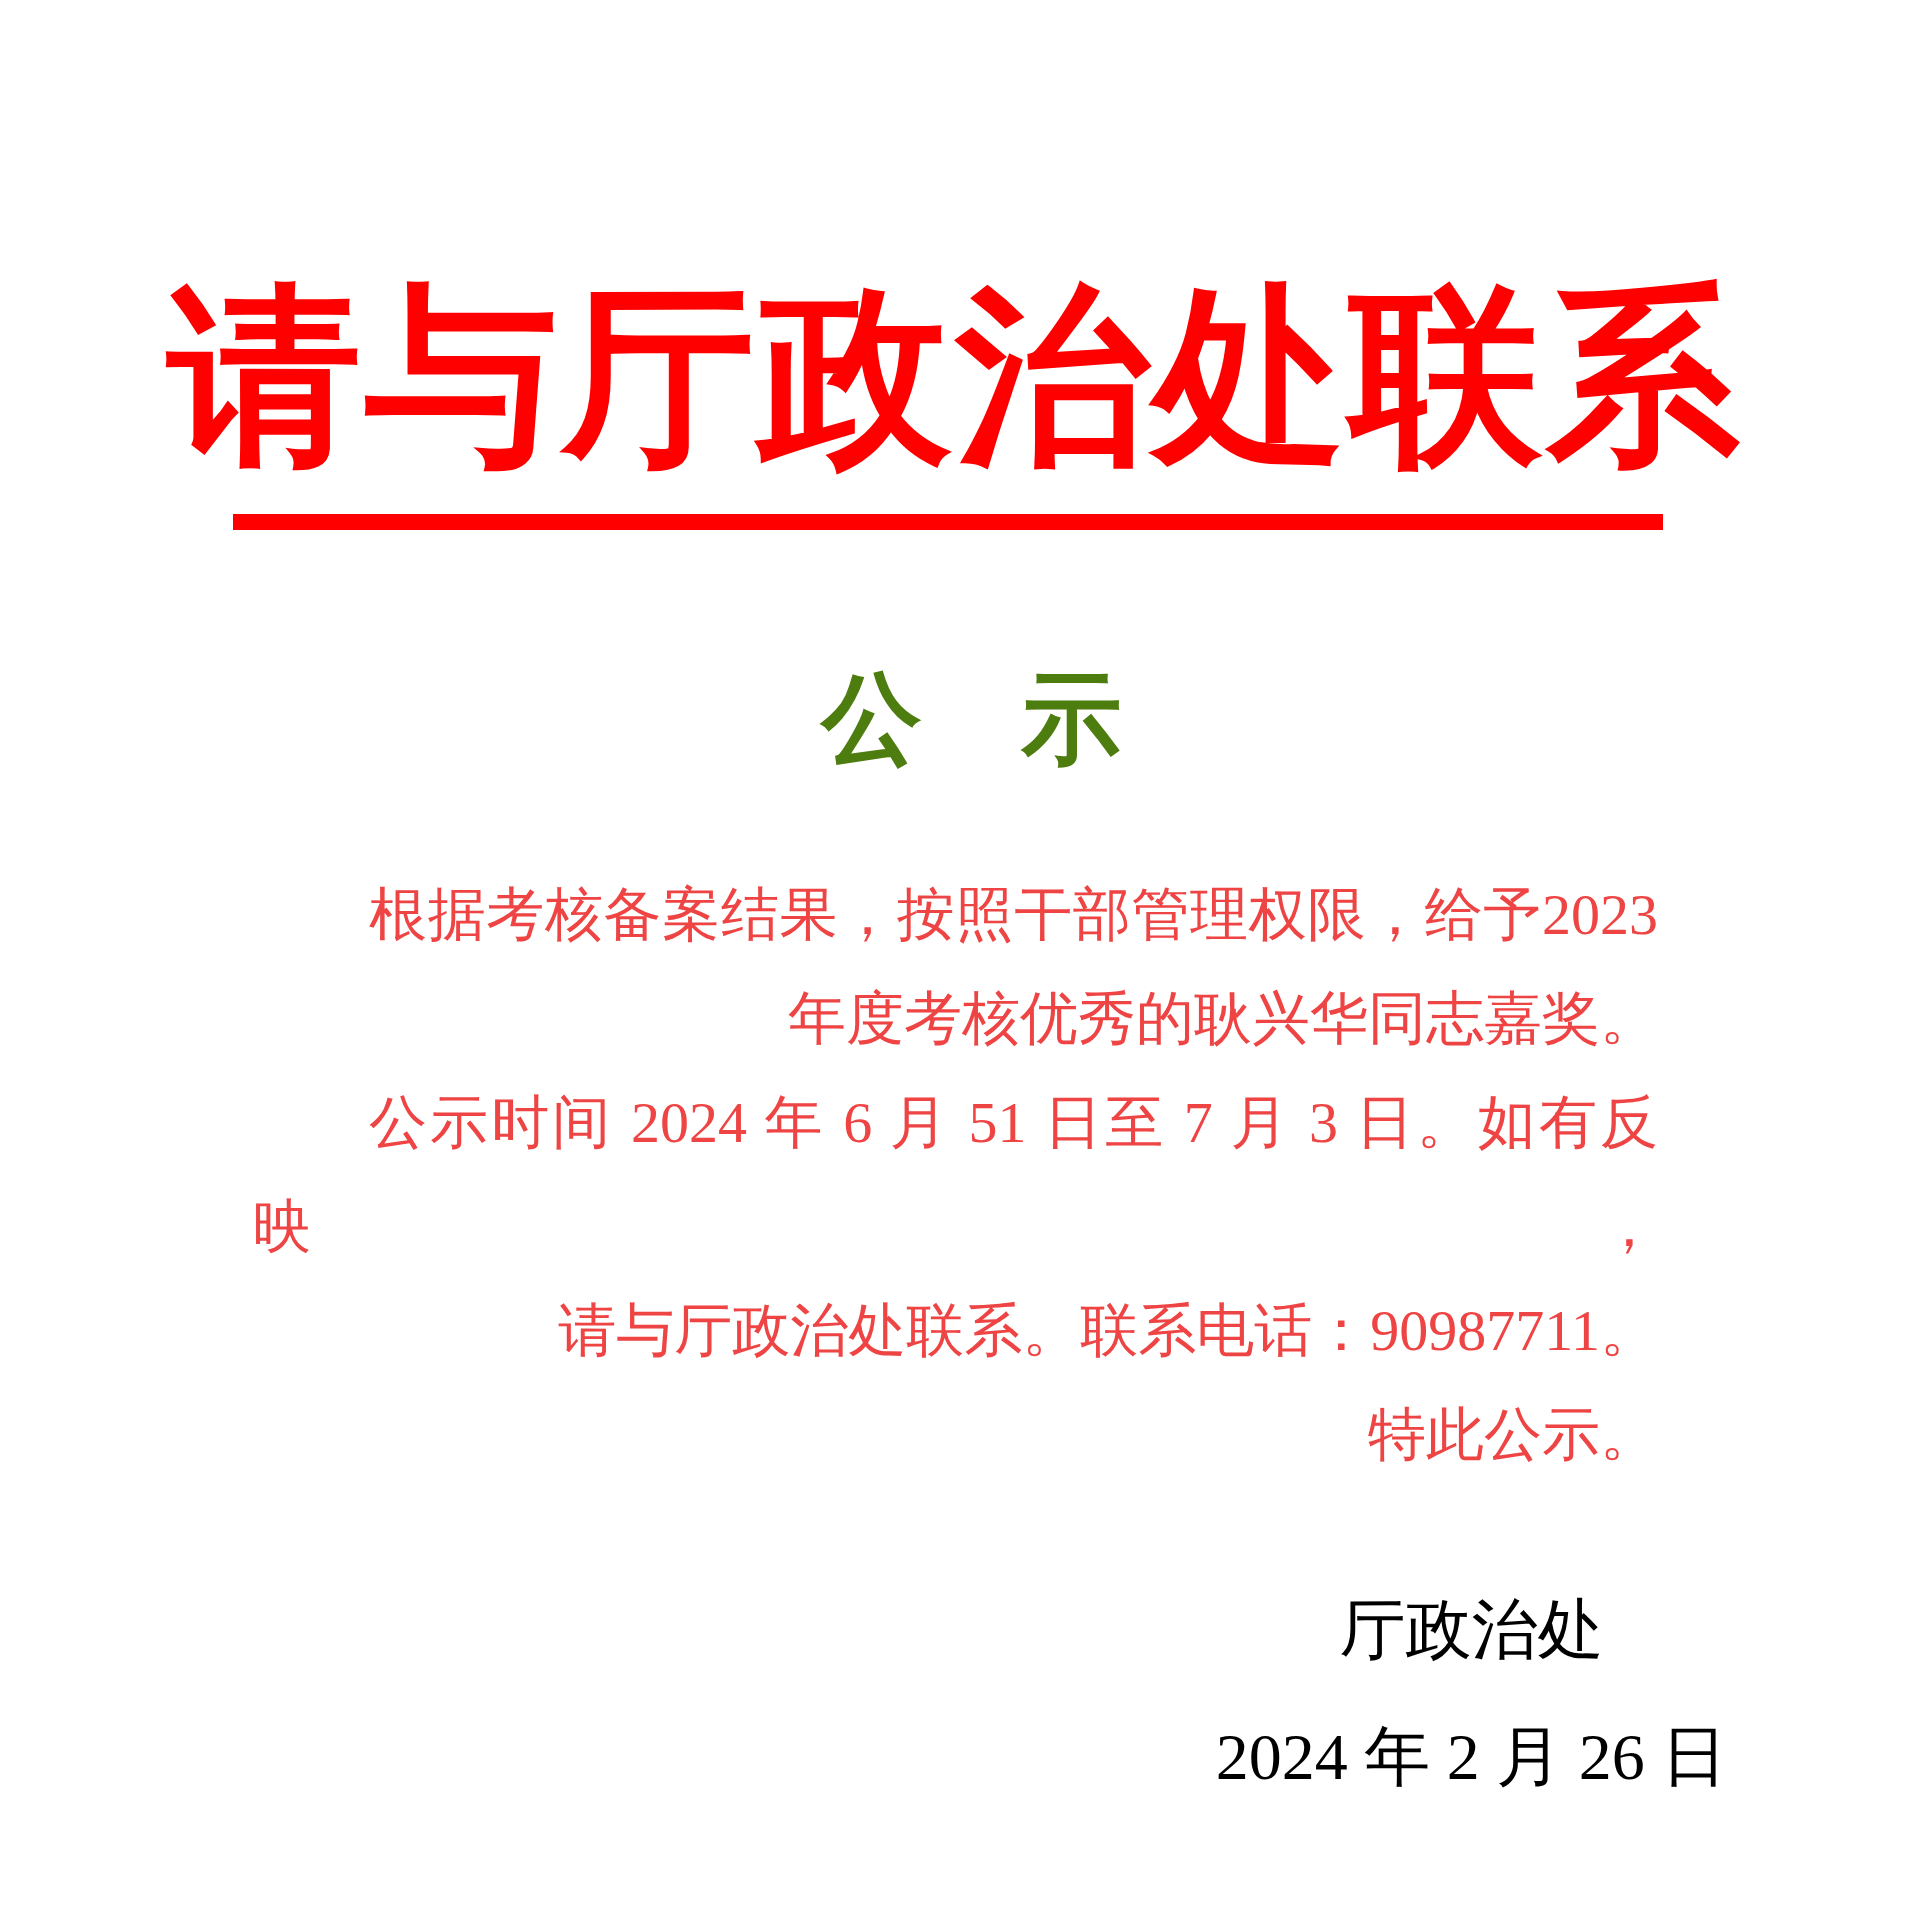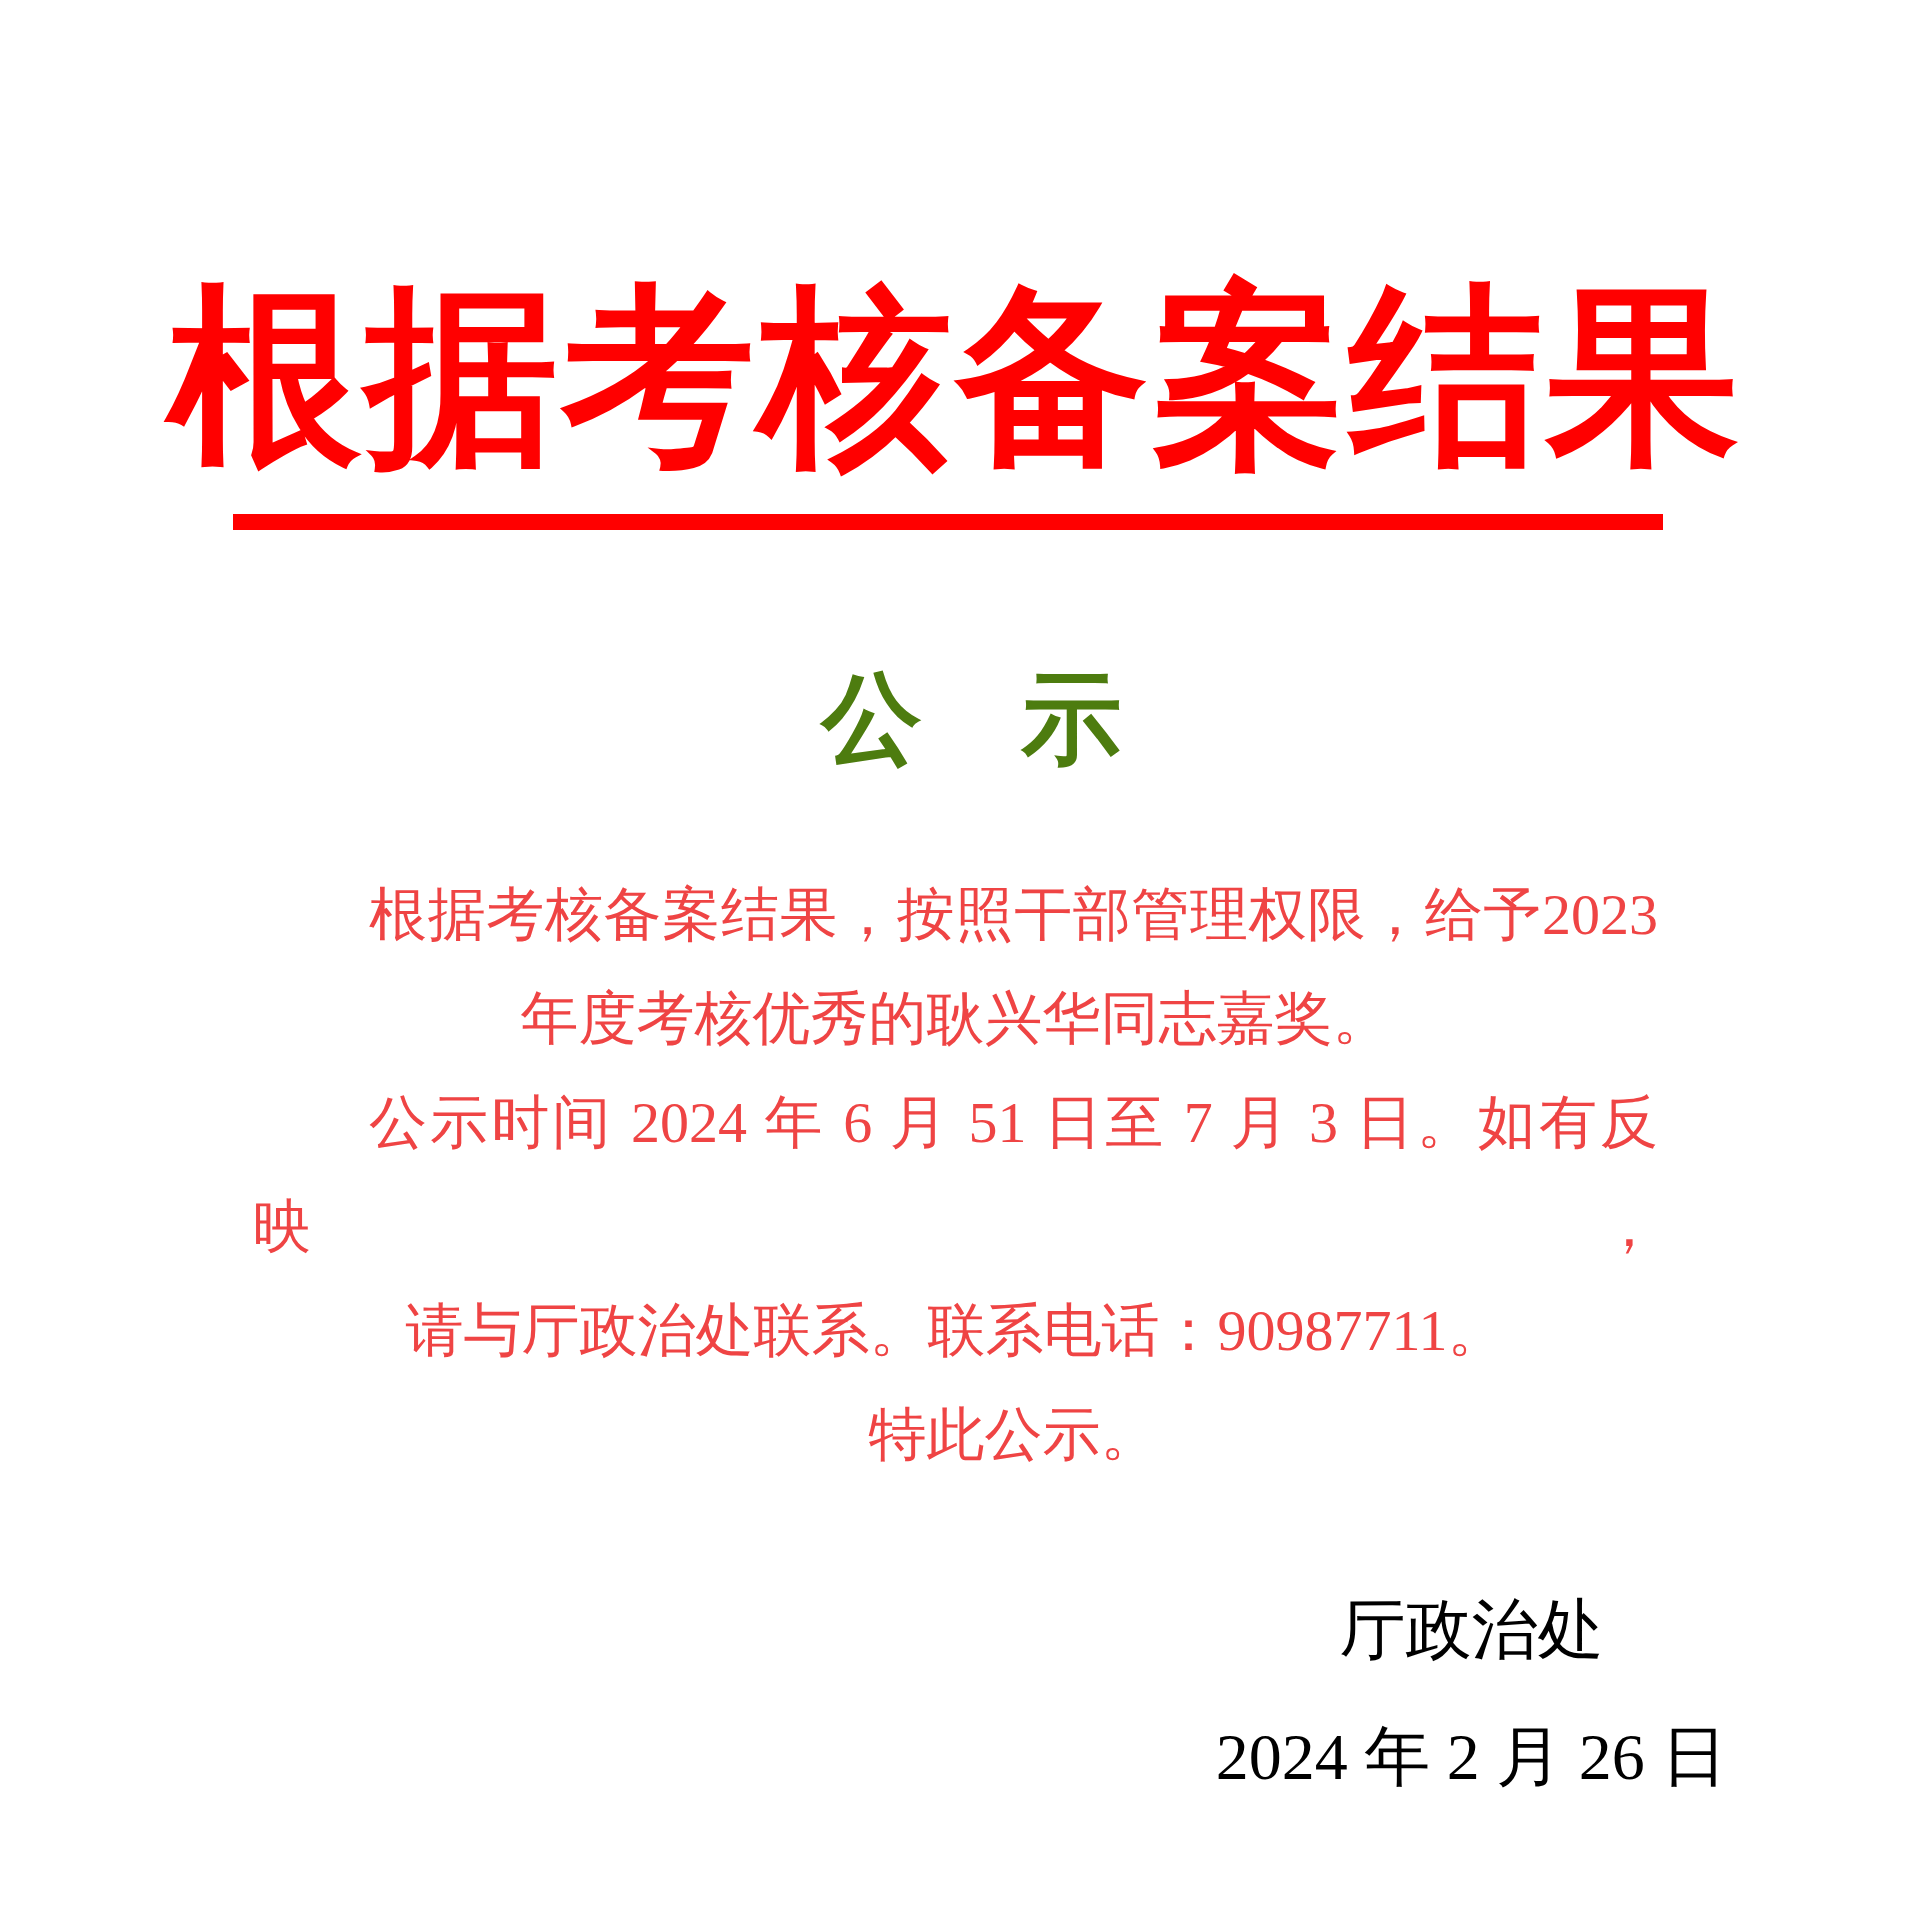--- a/index.html
+++ b/index.html
@@ -55,21 +55,21 @@
   .body-block {
     position: absolute;
     left: 253px;
     top: 863px;
     width: 1405px;
     font-size: 58px;
     line-height: 104px;
     color: #ef4444;
   }
   .line {
-    text-align: center;
+    text-align: right;
     white-space: nowrap;
   }
   .line.justify {
     white-space: normal;
     text-align: justify;
     text-align-last: justify;
   }
   .line.indent {
     text-indent: 116px;
   }
@@ -85,21 +85,21 @@
   }
   .sig-line {
     white-space: nowrap;
   }
 </style>
 </head>
 <body>
 
 <div class="page">
 
-  <div class="letterhead">根据考核备案结果</div>
+  <div class="letterhead">请与厅政治处联系</div>
 
   <div class="red-line"></div>
 
   <div class="doc-title">公　示</div>
 
   <div class="body-block">
     <div class="line indent justify">根据考核备案结果，按照干部管理权限，给予2023</div>
     <div class="line">年度考核优秀的耿兴华同志嘉奖。</div>
     <div class="line indent justify">公示时间 2024 年 6 月 51 日至 7 月 3 日。如有反映，</div>
     <div class="line">请与厅政治处联系。联系电话：90987711。</div>

